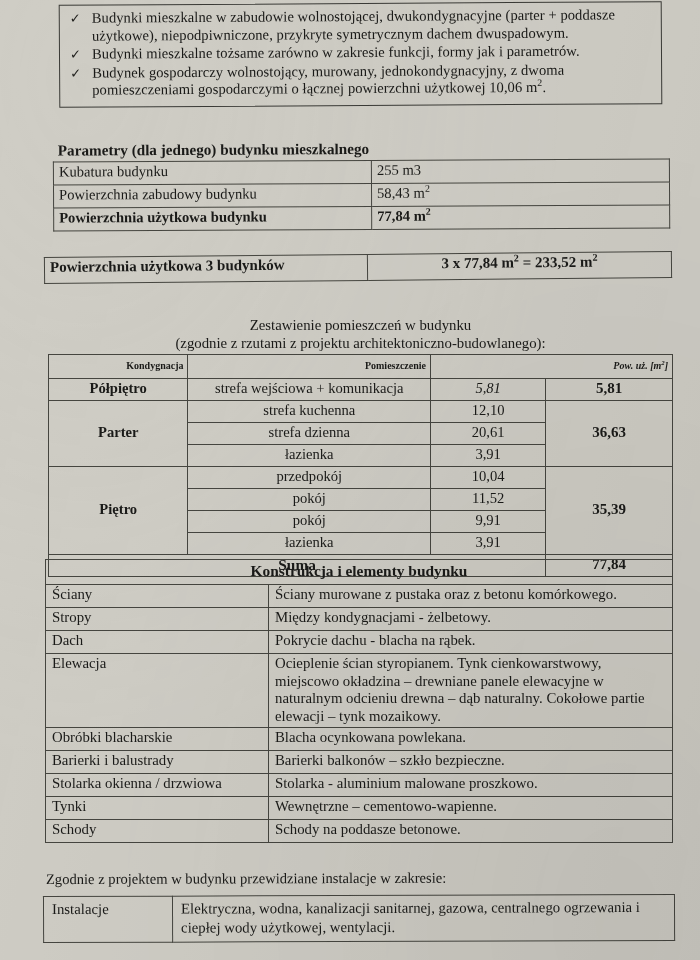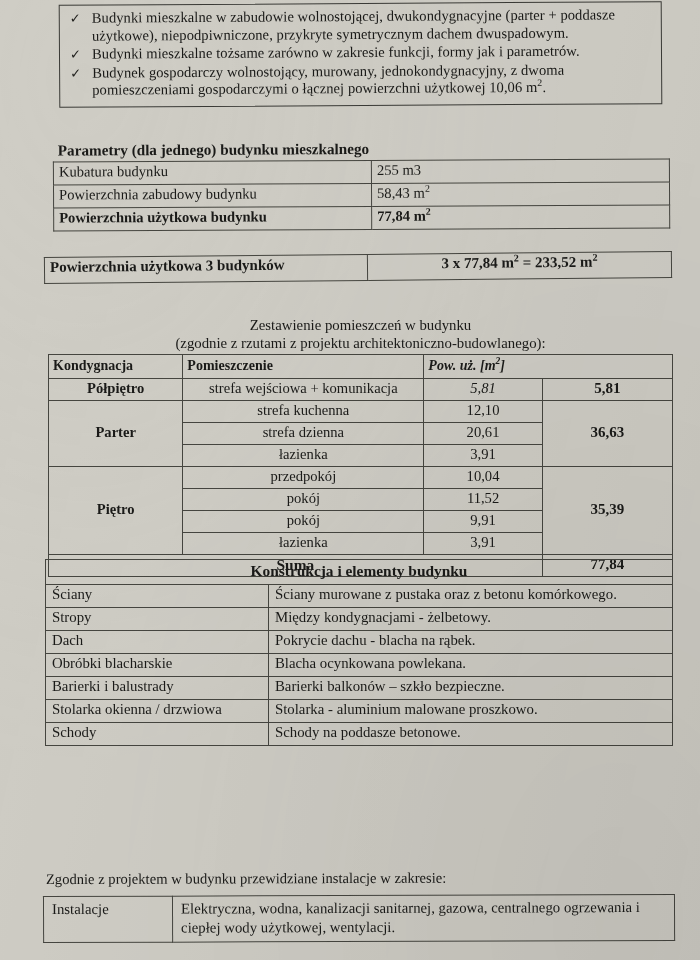--- a/index.html
+++ b/index.html
@@ -122,23 +122,23 @@
   .rooms-caption {
     text-align: center;
     font-size: 14.8px;
     line-height: 17.5px;
     margin-bottom: 2px;
   }
   .rooms-table { font-size: 14.6px; }
   .rooms-table td { height: 18px; text-align: center; }
   .rooms-table th {
     font-weight: bold;
-    text-align: left;
-    font-size: 14px;
-    padding: 2px 4px 3px 4px;
+    text-align: right;
+    font-size: 10px;
+    padding: 2px 4px 3px 14px;
   }
   .col-kond { width: 130px; }
   .col-pom { width: 247px; }
   .col-val { width: 115px; font-style: italic; }
   .col-sum { width: 128px; }
   .rooms-table td.kond {
     text-align: center;
     font-weight: bold;
     vertical-align: middle;
   }
@@ -317,30 +317,38 @@
       </tr>
       <tr>
         <td class="col-constr-key">Stropy</td>
         <td>Między kondygnacjami - żelbetowy.</td>
       </tr>
       <tr>
         <td class="col-constr-key">Dach</td>
         <td>Pokrycie dachu  - blacha na rąbek.</td>
       </tr>
       <tr>
+        <td class="col-constr-key">Elewacja</td>
+        <td>Ocieplenie ścian styropianem. Tynk cienkowarstwowy, miejscowo okładzina – drewniane panele elewacyjne w naturalnym odcieniu drewna – dąb naturalny. Cokołowe partie elewacji – tynk mozaikowy.</td>
+      </tr>
+      <tr>
         <td class="col-constr-key">Obróbki blacharskie</td>
         <td>Blacha ocynkowana powlekana.</td>
       </tr>
       <tr>
         <td class="col-constr-key">Barierki i balustrady</td>
         <td>Barierki balkonów – szkło bezpieczne.</td>
       </tr>
       <tr>
         <td class="col-constr-key">Stolarka okienna / drzwiowa</td>
         <td>Stolarka - aluminium malowane proszkowo.</td>
+      </tr>
+      <tr>
+        <td class="col-constr-key">Tynki</td>
+        <td>Wewnętrzne – cementowo-wapienne.</td>
       </tr>
       <tr>
         <td class="col-constr-key">Schody</td>
         <td>Schody na poddasze betonowe.</td>
       </tr>
     </tbody>
       </table>
   </div>
 
   <div class="inst-wrap">

